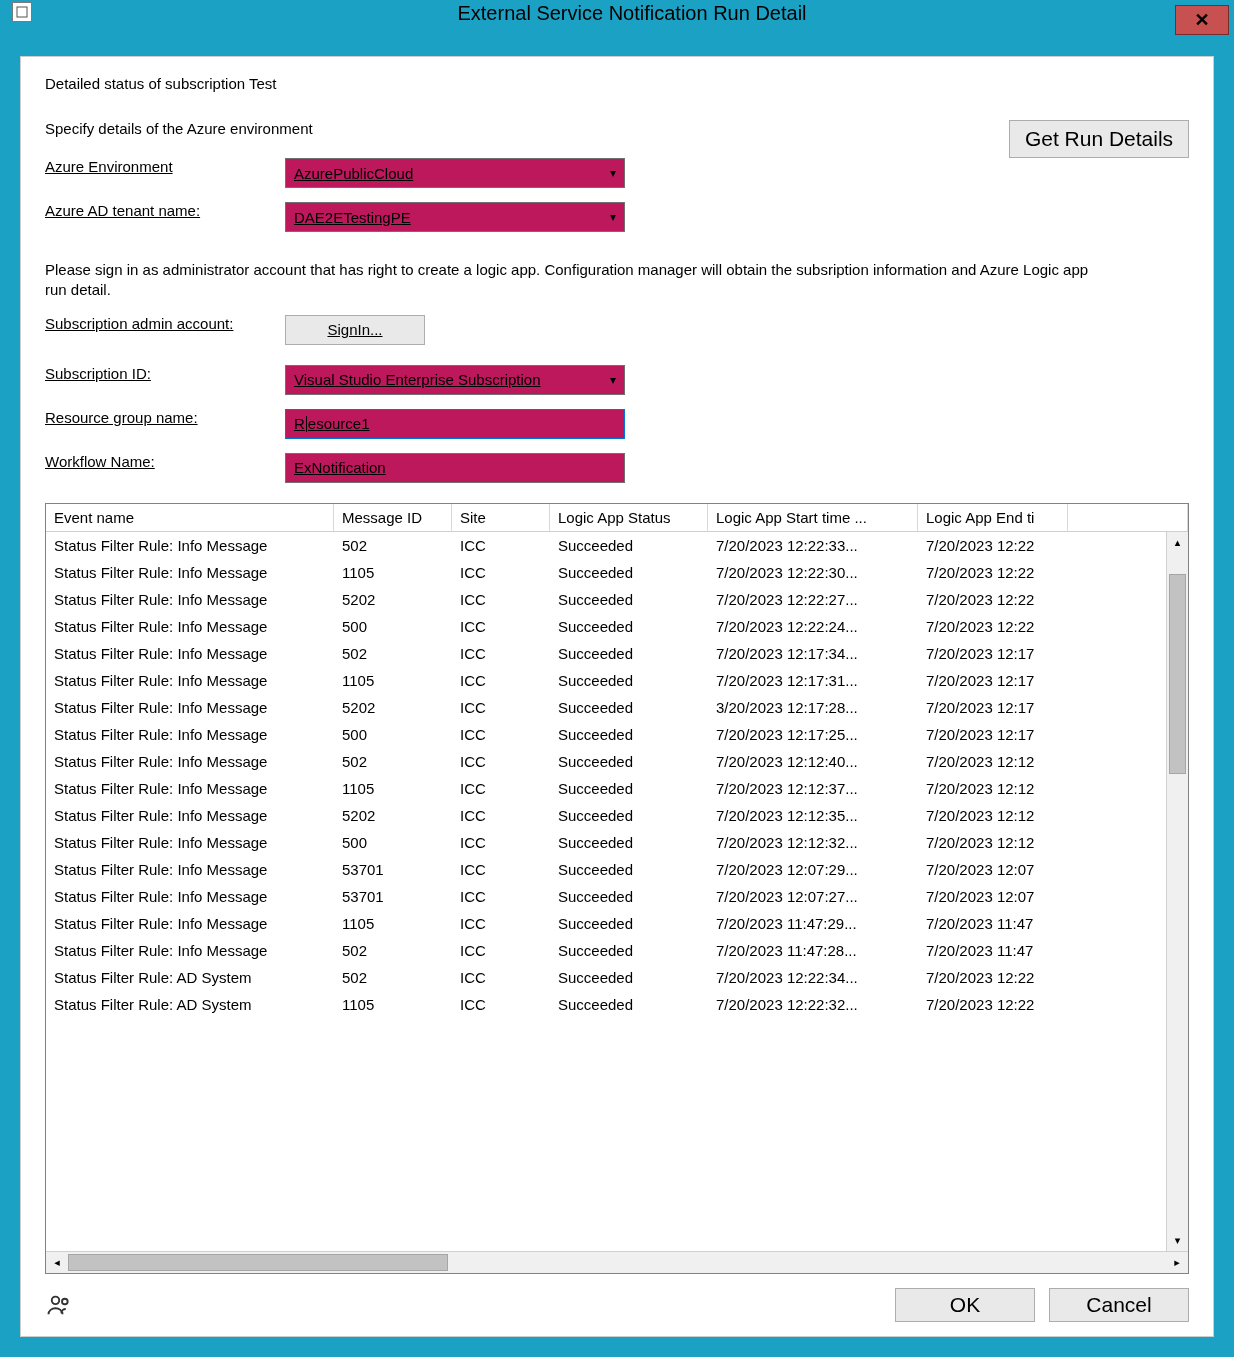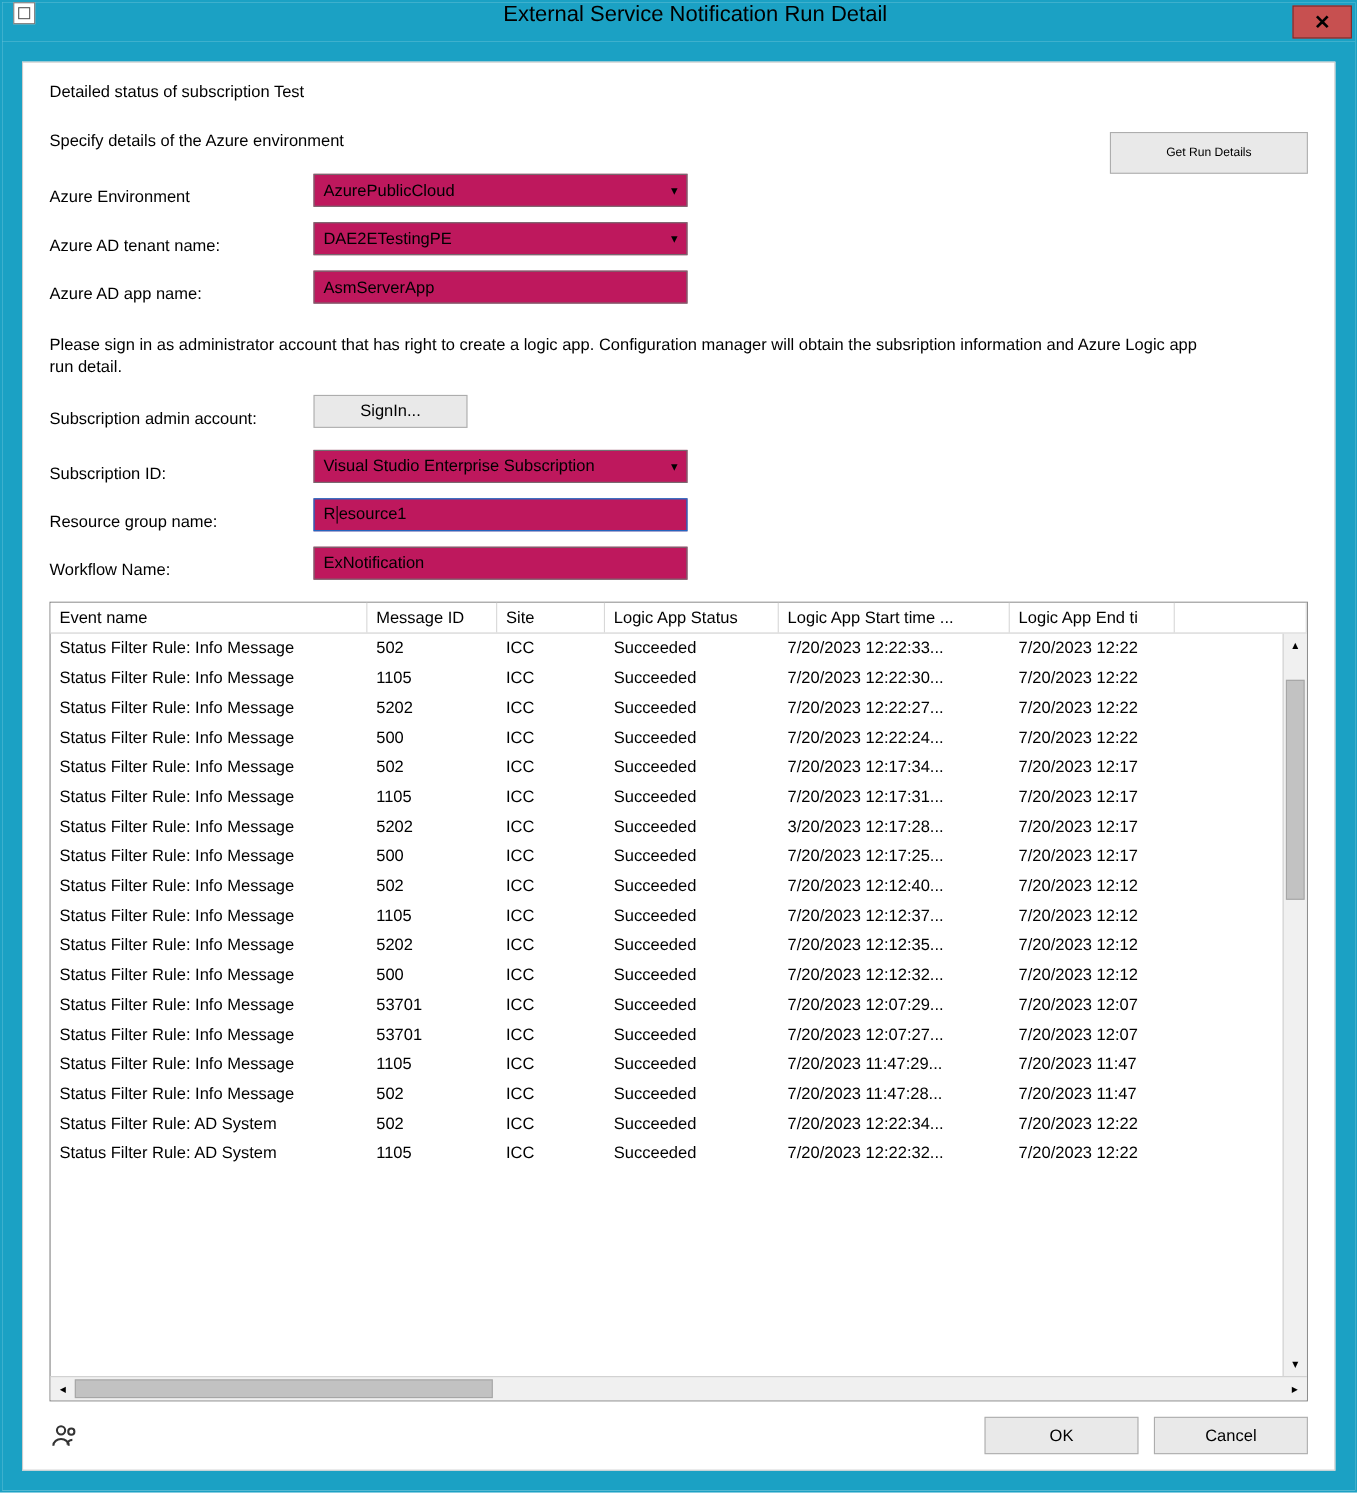--- a/index.html
+++ b/index.html
@@ -72,26 +72,27 @@
   .heading { margin-bottom: 28px; }
   .subheading { margin-bottom: 14px; }
   .top-row { display:flex; align-items:flex-start; }
   .top-row .left-col { flex:1; }
   .get-btn {
     width: 180px;
     height: 38px;
     background: #e9e9e9;
     border: 1px solid #adadad;
     cursor: pointer;
-    font-size:11px;
+    font-size:21px;
   }
   .form-row {
     display: flex;
-    align-items: flex-end;
+    align-items: flex-start;
     margin-bottom: 14px;
+    text-decoration: underline;
   }
   .form-label {
     width: 240px;
   }
   .combo, .textbox {
     width: 340px;
     height: 30px;
     border: 1px solid #707070;
     background: #be185d;
     display: flex;
@@ -219,21 +220,21 @@
   }
   .footer-icon {
     width:28px; height:28px;
   }
   .ok-btn, .cancel-btn {
     width: 140px;
     height: 34px;
     background: #e9e9e9;
     border: 1px solid #adadad;
     cursor: pointer;
-    font-size:15px;
+    font-size:21px;
     margin-left: 14px;
   }
   .spacer { flex:1; }
   .caret-sim {
     display:inline-block;
     width:1px;
     height:16px;
     background:#000;
     vertical-align:middle;
     margin:0 1px;
@@ -277,26 +278,20 @@
       </div>
 
       <div class="form-row">
         <div class="form-label">Azure AD tenant name:</div>
         <div class="combo">
           <span>DAE2ETestingPE</span>
           <span class="arrow">▾</span>
         </div>
       </div>
 
-      <div class="form-row">
-        <div class="form-label">Azure AD app name:</div>
-        <div class="textbox">
-          <span>AsmServerApp</span>
-        </div>
-      </div>
 
       <div class="note">Please sign in as administrator account that has right to create a logic app. Configuration manager will obtain the subsription information and Azure Logic app run detail.</div>
 
       <div class="form-row">
         <div class="form-label">Subscription admin account:</div>
         <button class="signin-btn">SignIn...</button>
       </div>
 
       <div class="form-row" style="margin-top:6px;">
         <div class="form-label">Subscription ID:</div>

